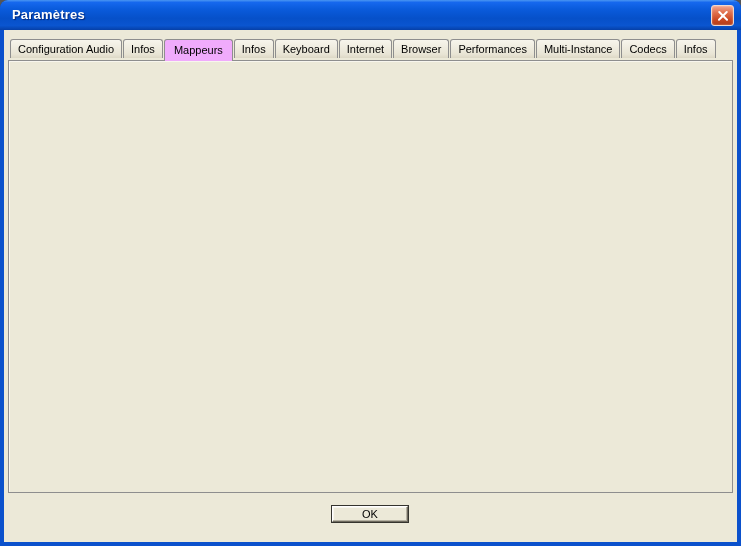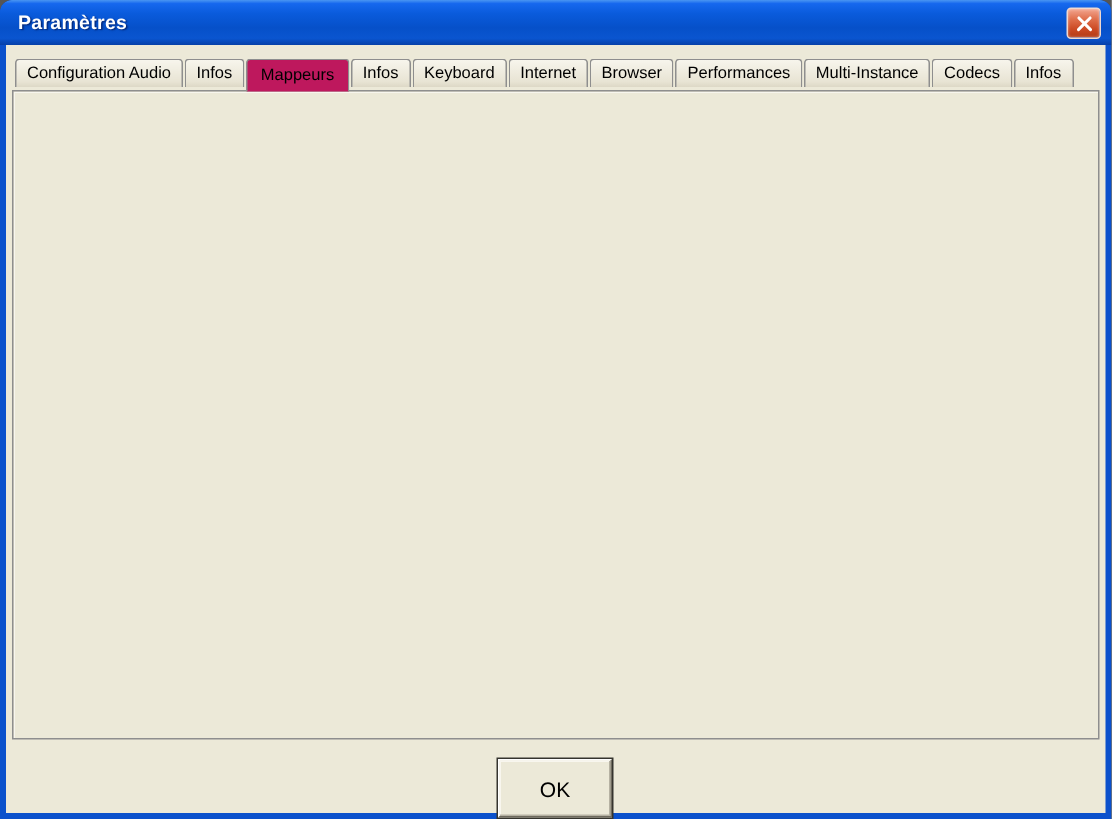--- a/index.html
+++ b/index.html
@@ -42,21 +42,21 @@
 
   
   .tab-strip{ position:absolute; left:10px; top:39px; height:22px; display:flex; align-items:flex-start; z-index:4; }
   .tab{
     height:19px; line-height:18px; padding:0 7px; margin-right:1px;
     background:linear-gradient(180deg,#F7F5EC 0%,#E8E4D4 80%,#DDD8C6 100%);
     border:1px solid #8E8E8E; border-bottom:none; border-radius:3px 3px 0 0;
     cursor:pointer; white-space:nowrap;
   }
   .tab.active{
-    height:22px; line-height:20px; padding:0 9px; background:#be185d; position:relative; z-index:6;
+    height:22px; line-height:20px; padding:0 9px; background:#f0abfc; position:relative; z-index:6;
   }
   .tab-page{
     position:absolute; left:8px; top:60px; width:725px; height:433px;
     border:1px solid #8E8E8E; background:#ECE9D8; z-index:1;
     box-shadow:inset 1px 1px 0 #F8F6EE;
   }
 
   
   .btn3d{
     background:#ECE9D8;
@@ -142,21 +142,21 @@
   .field-text{ padding-top:3px; padding-left:4px; white-space:nowrap; overflow:hidden; }
 
   .see-also-list{
     position:absolute; left:403px; top:345px; width:305px; height:133px;
     background:#fff; border:1px solid; border-color:#848078 #E9E6D8 #E9E6D8 #848078;
     box-shadow:inset 1px 1px 0 rgba(0,0,0,.12); overflow:hidden; padding-top:1px;
   }
   .sa-item{ height:15px; line-height:15px; padding-left:4px; cursor:pointer; white-space:nowrap; }
   .sa-item.selected{ background:#316AC5; color:#fff; }
 
-  .ok-btn{ position:absolute; left:332px; top:506px; width:76px; height:39px; font-size:14px; }
+  .ok-btn{ position:absolute; left:332px; top:506px; width:76px; height:16px; font-size:11px; }
 </style>
 </head>
 <body>
 
 <div class="window">
 
   <div class="titlebar">
     <div class="title-text">Paramètres</div>
     <div class="close-btn">
       <span class="x-icon"></span>

